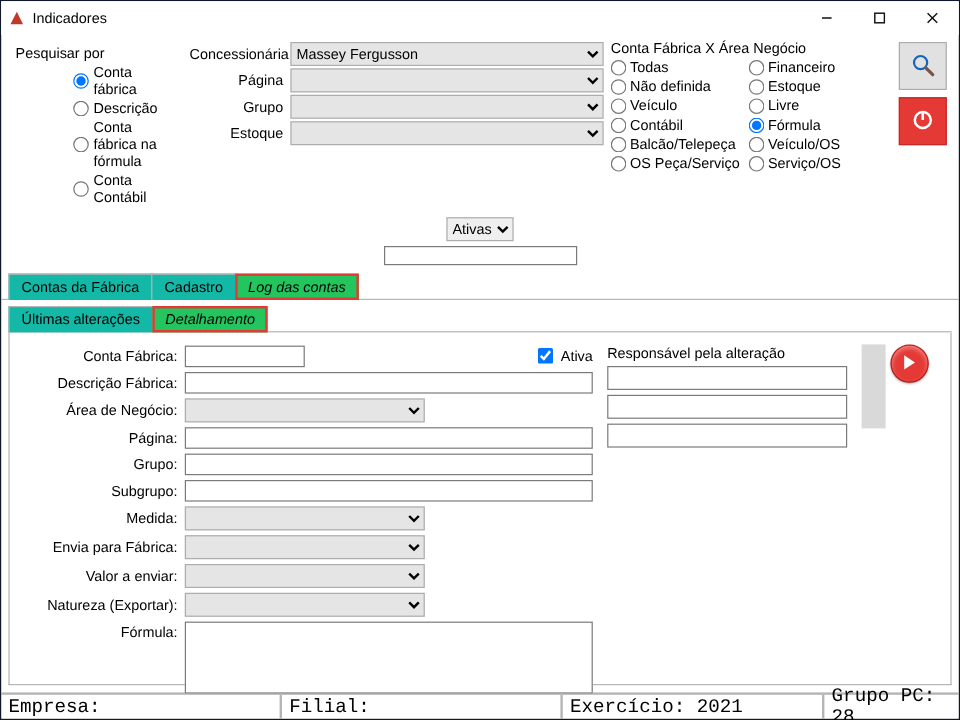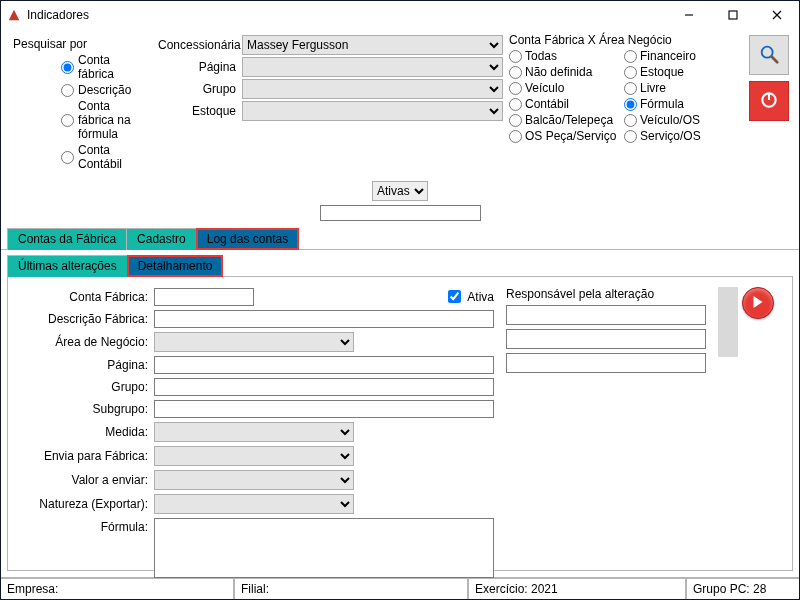--- a/index.html
+++ b/index.html
@@ -120,21 +120,21 @@
 }
 .tab {
   padding: 3px 10px 3px 10px;
   border:1px solid #b5b5b5;
   border-bottom:none;
   background:#14b8a6;
   margin-right:-1px;
   position:relative;
   top:1px;
 }
-.tab.active { z-index:2; background:#0369a1; }
+.tab.active { z-index:2; background:#22c55e;font-style:italic; }
 .tab.highlight { border:2px solid #e53935; padding:2px 9px; }
 .content-area {
   flex:1;
   display:flex; flex-direction:column;
   padding: 2px 6px 6px 6px;
   min-height:0;
 }
 .tabs2 {
   display:flex;
   border-bottom:1px solid #b5b5b5;
@@ -205,21 +205,22 @@
   border:1px solid #b71c1c;
   box-shadow: inset 0 2px 4px rgba(255,255,255,0.4), 0 1px 2px rgba(0,0,0,0.3);
 }
 .arrow-btn svg { width:18px; height:18px; fill:#fff; }
 
 .statusbar {
   height:20px;
   border-top:2px solid #b5b5b5;
   display:flex;
   align-items:center;
-  font-size:12px;
+  font-size:16px;
+  font-family:Liberation Mono, monospace;
 }
 .statusbar .cell {
   border-right:2px solid #b5b5b5;
   padding:0 6px;
   height:100%;
   display:flex; align-items:center;
 }
 .statusbar .cell:last-child { border-right:none; }
 .statusbar .c1 { width:220px; }
 .statusbar .c2 { width:220px; }

